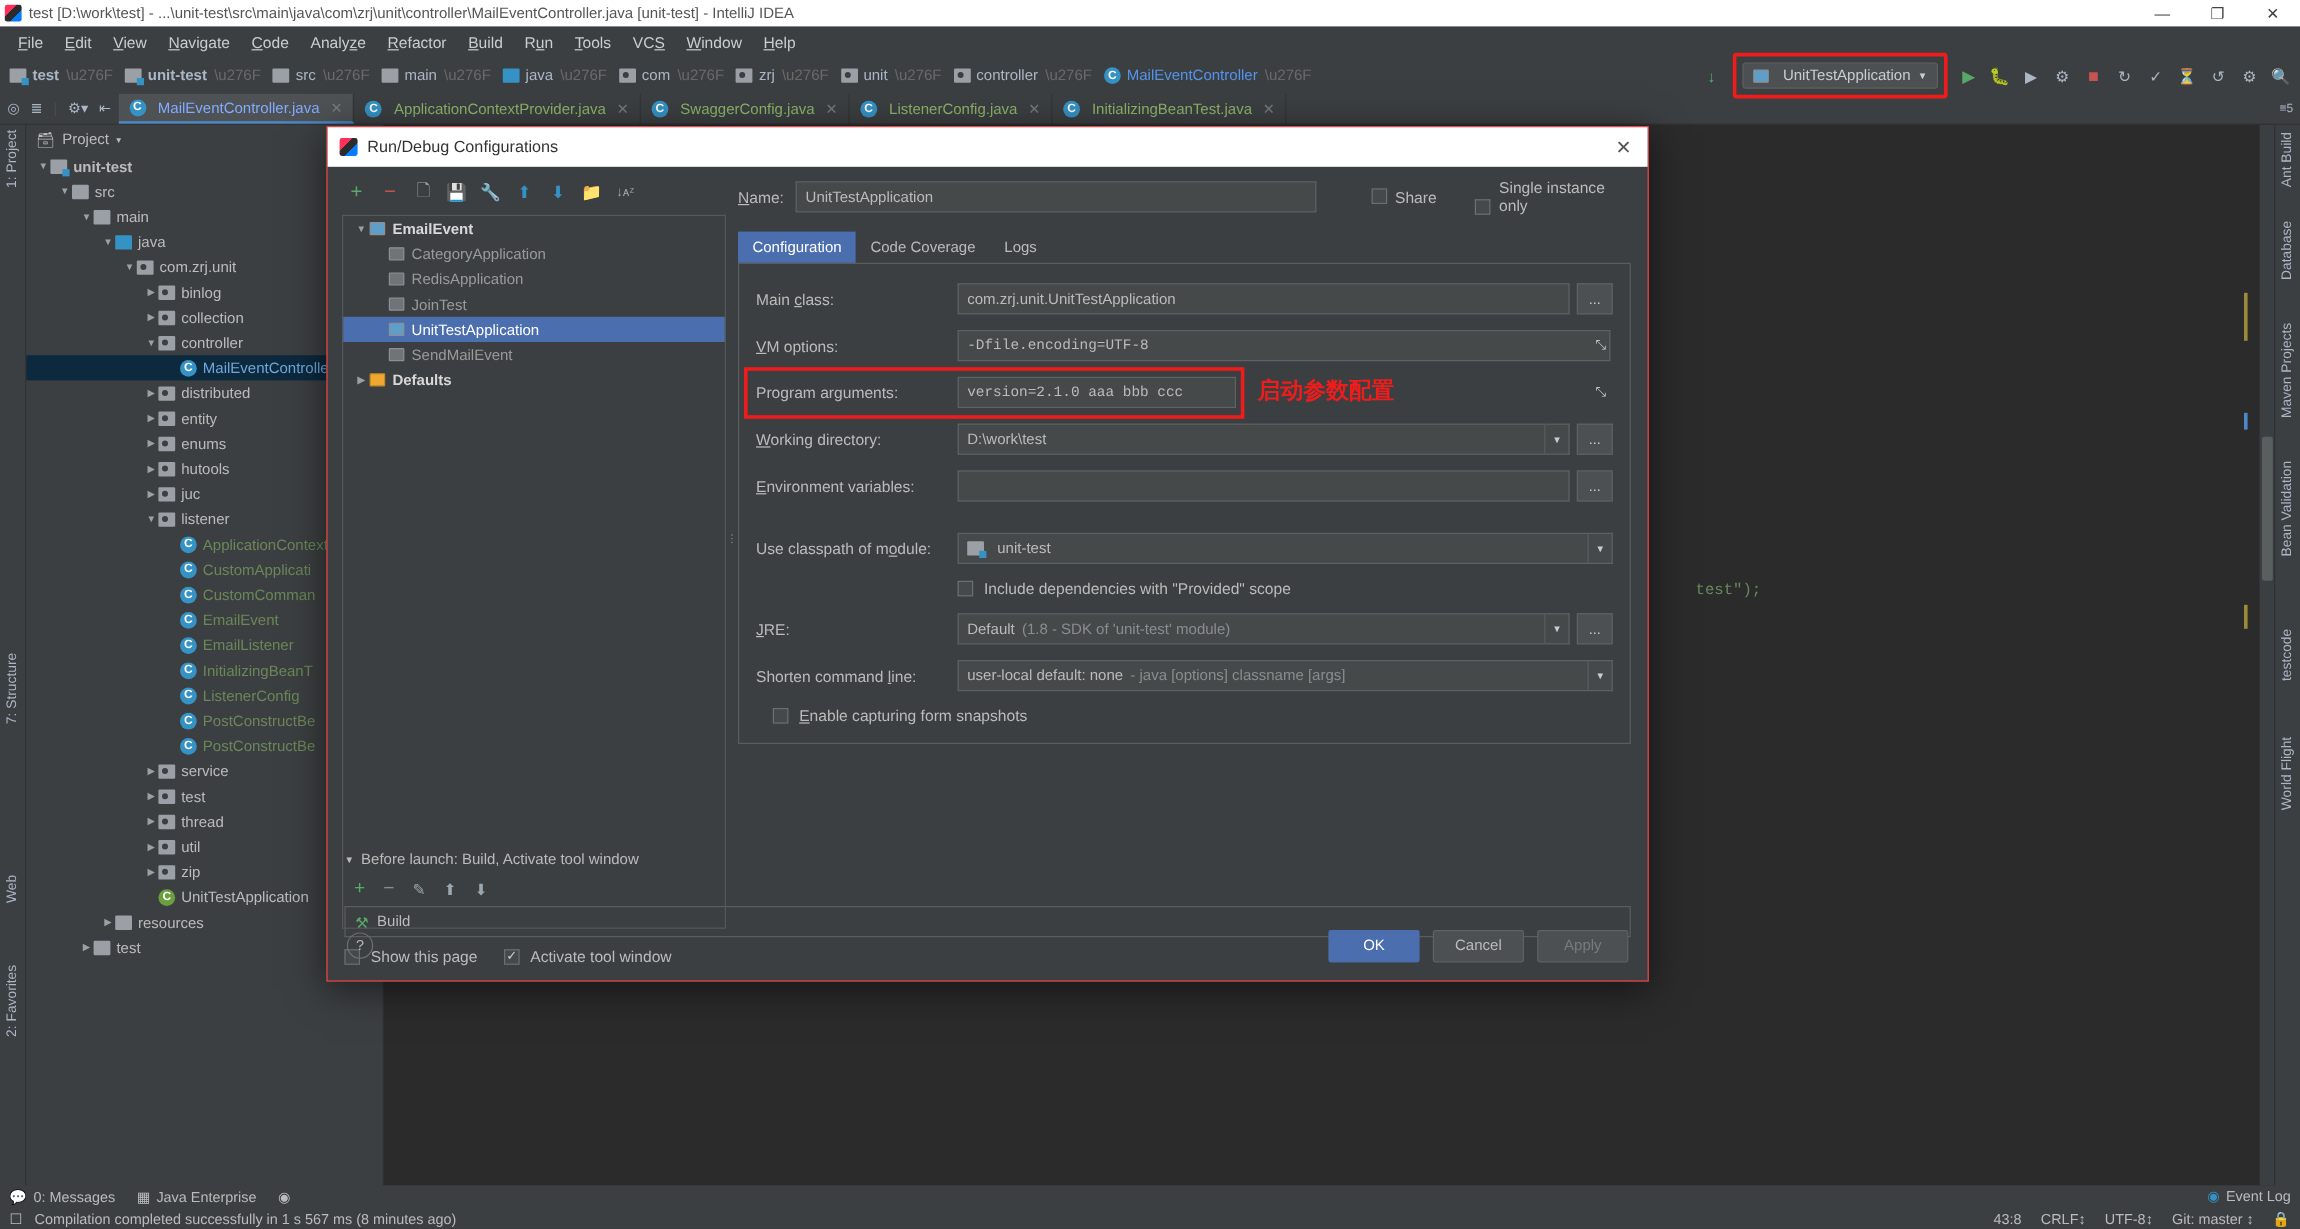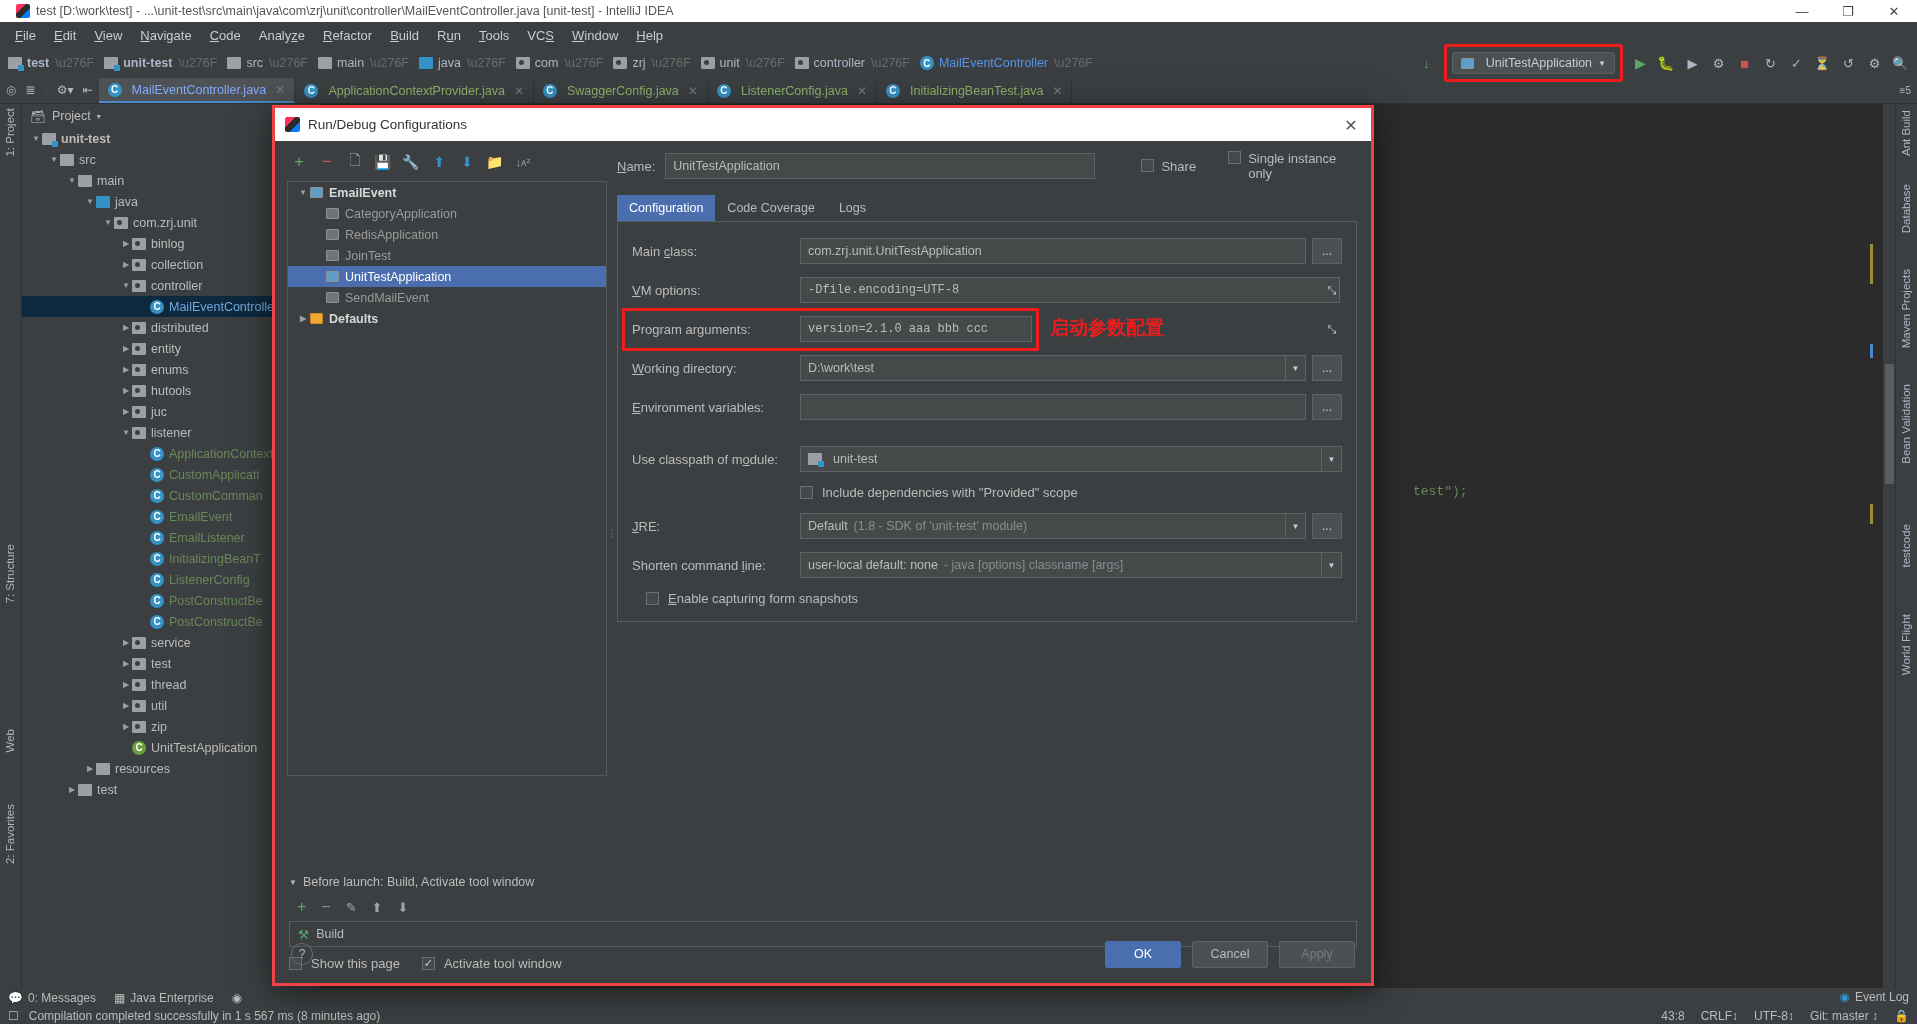--- a/index.html
+++ b/index.html
@@ -8,21 +8,21 @@
     width:1917px; height:1024px;
     background:#3c3f41;
     font-family:"Liberation Sans", sans-serif;
     font-size:13px;
     color:#bbbbbb;
     overflow:hidden;
     position:relative;
   }
   .titlebar {
     height:22px; background:#ffffff; color:#555; display:flex; align-items:center;
-    font-size:12.5px; padding-left:16px; position:relative;
+    font-size:12.5px; padding-left:4px; position:relative;
   }
   .titlebar .ij-logo {
     width:14px;height:14px;margin-right:6px;
     background:linear-gradient(135deg,#fe315d 0%,#fe315d 35%,#2b2b2b 36%,#2b2b2b 64%,#087cfa 65%);
     border-radius:2px;flex:0 0 auto;
   }
   .win-btns { position:absolute; right:0; top:0; height:22px; display:flex; }
   .win-btn { width:46px; height:22px; display:flex;align-items:center;justify-content:center; color:#444; font-size:13px;}
 
   .menubar { height:26px; background:#3c3f41; display:flex; align-items:center; padding-left:6px; color:#c8cdd2; font-size:13px;}
@@ -72,22 +72,22 @@
   .rightstrip{width:22px;background:#3c3f41;border-left:1px solid #2e3133;position:relative;}
 
   .statusbar{position:absolute;left:0;right:0;bottom:0;height:36px;background:#3c3f41;font-size:12px;color:#bbbbbb;}
   .sbtop{height:20px;display:flex;align-items:center;gap:18px;padding:0 8px;}
   .sbbot{height:16px;display:flex;align-items:center;padding:0 8px;gap:10px;}
   .sbitem{display:flex;align-items:center;gap:5px;}
   .sbright{position:absolute;right:8px;display:flex;align-items:center;gap:16px;}
 
   
   .dlg{
-    position:absolute; left:272px; top:105px; width:1102px; height:881px;
-    background:#3c3f41; border:3px solid #ef4444; box-shadow:0 6px 30px rgba(0,0,0,.55);
+    position:absolute; left:272px; top:105px; width:1102px; height:713px;
+    background:#3c3f41; border:1px solid #ef4444; box-shadow:0 6px 30px rgba(0,0,0,.55);
   }
   .dlg-title{height:33px;background:#ffffff;display:flex;align-items:center;padding:0 10px;color:#333;font-size:13.5px;position:relative;}
   .dlg-title .ij-logo{width:15px;height:15px;margin-right:8px;border-radius:2px;
     background:linear-gradient(135deg,#fe315d 0%,#fe315d 35%,#2b2b2b 36%,#2b2b2b 64%,#087cfa 65%);}
   .dlg-close{position:absolute;right:10px;top:7px;width:20px;height:20px;display:flex;align-items:center;justify-content:center;color:#555;font-size:16px;}
   .dlg-body{display:flex;height:calc(100% - 33px - 58px);}
   .dlg-left{width:332px;padding:8px 0 0 12px;}
   .cfg-toolbar{display:flex;align-items:center;gap:12px;height:26px;padding-left:4px;}
   .cfgicon{width:16px;height:16px;display:flex;align-items:center;justify-content:center;font-size:14px;}
   .cfg-list{margin-top:6px;border:1px solid #555859;background:#3c3f41;height:595px;}
@@ -572,21 +572,21 @@
     <div class="splitter">⋮</div>
 
     <div class="dlg-right">
       <div class="namerow">
         <span class="lbl"><u>N</u>ame:</span>
         <div class="inp" style="width:452px">UnitTestApplication</div>
         <div style="display:flex;align-items:flex-start;gap:7px;margin-left:36px">
           <span class="chk"></span>
           <span class="lbl">Share</span>
         </div>
-        <div style="display:flex;align-items:flex-start;gap:7px;margin-left:22px">
+        <div style="display:flex;align-items:flex-end;gap:7px;margin-left:22px">
           <span class="chk"></span>
           <span class="lbl">Single instance only</span>
         </div>
       </div>
 
       <div class="tabs2">
         <div class="t2 active">Configuration</div>
         <div class="t2">Code Coverage</div>
         <div class="t2">Logs</div>
       </div>

